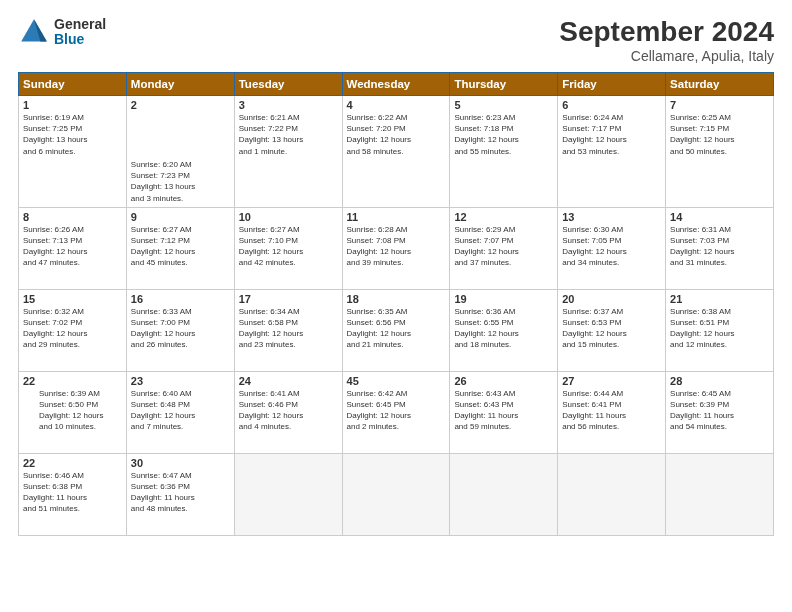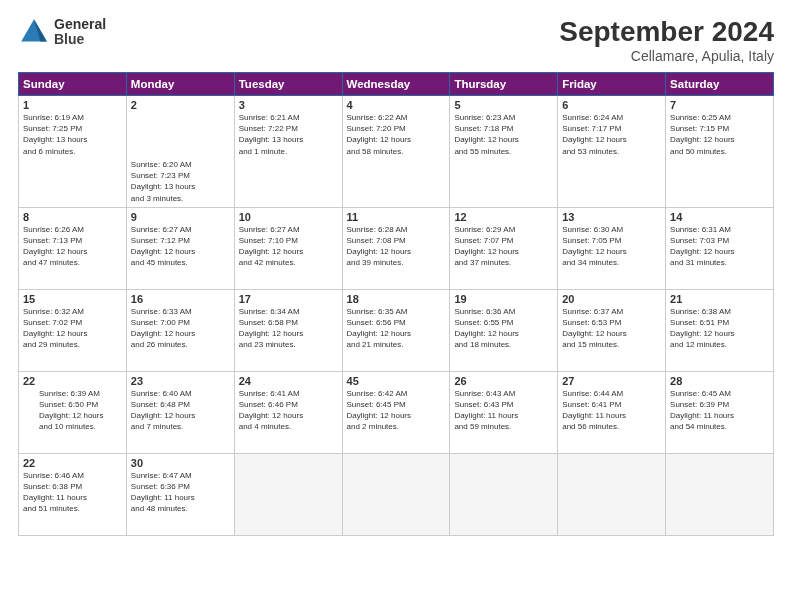--- a/index.html
+++ b/index.html
@@ -34,21 +34,21 @@
       line-height: 1.1;
     }
     .logo-general {
       font-size: 14px;
       font-weight: bold;
       color: #333;
     }
     .logo-blue {
       font-size: 14px;
       font-weight: bold;
-      color: #404040;
+      color: #0369a1;
     }
     .logo-icon {
       width: 32px;
       height: 32px;
     }
     .title-block {
       text-align: right;
     }
     .main-title {
       font-size: 28px;
@@ -60,21 +60,21 @@
       color: #555;
     }
     .calendar {
       flex: 1;
       border: 1px solid #ccc;
       border-collapse: collapse;
       width: 100%;
       table-layout: fixed;
     }
     .calendar th {
-      background: #701a75;
+      background: #a16207;
       color: #fff;
       font-size: 11.5px;
       font-weight: bold;
       padding: 5px 4px;
       border: 1px solid #2267a0;
       text-align: left;
     }
     .calendar td {
       border: 1px solid #ccc;
       vertical-align: top;

